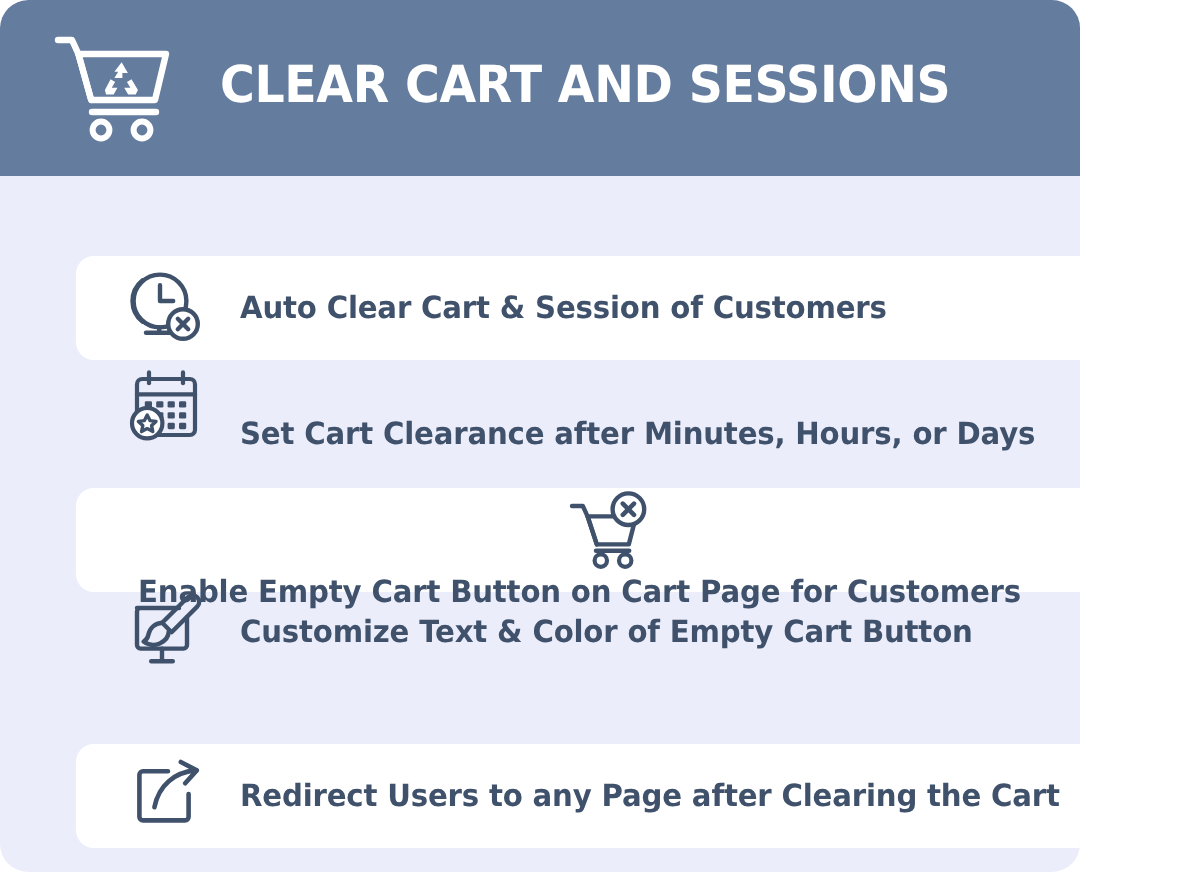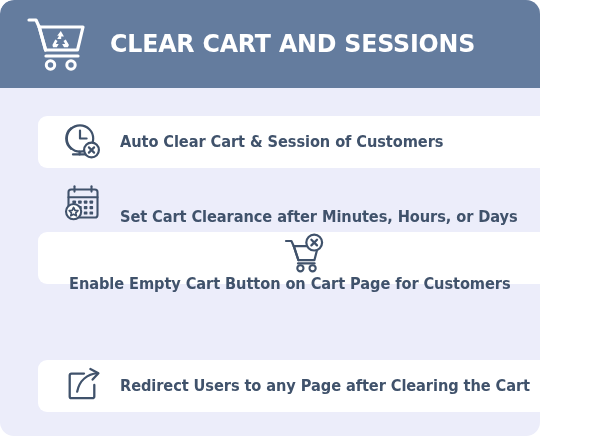--- a/index.html
+++ b/index.html
@@ -74,20 +74,21 @@
     left: 38px;
     width: 524px;
     height: 52px;
     display: flex;
     align-items: center;
     box-sizing: border-box;
     border-radius: 9px;
   }
   .row.card {
     background: #ffffff;
+    margin-top: 12px;
   }
   .row.plain {
     background: transparent;
   }
   .row-0 { top: 28px; }
   .row-1 { top: 86px; align-items: flex-end; }
   .row-2 { top: 144px; flex-direction: column; }
   .row-3 { top: 202px; }
   .row-4 { top: 272px; }
 
@@ -202,20 +203,36 @@
           <circle cx="33.2" cy="10.6" r="7.9" fill="#ffffff" stroke="#40526b" stroke-width="2.2"></circle>
           <g stroke="#40526b" stroke-width="2.3" stroke-linecap="round">
             <path d="M30.4 7.8 L36.0 13.4"></path>
             <path d="M36.0 7.8 L30.4 13.4"></path>
           </g>
         </svg>
       </div>
       <div class="row-label">Enable Empty Cart Button on Cart Page for Customers</div>
     </div>
 
+    <div class="row plain row-3">
+      <div class="row-icon">
+        <svg viewBox="0 0 46 44" width="46" height="44" aria-hidden="true">
+          <g fill="none" stroke="#40526b" stroke-width="2.2" stroke-linecap="round" stroke-linejoin="round">
+            <path d="M8.5 10 H29.5 M33.5 14.6 V28.5 a1.8 1.8 0 0 1 -1.8 1.8 H10.3 a1.8 1.8 0 0 1 -1.8 -1.8 V11.8 a1.8 1.8 0 0 1 1.8 -1.8"></path>
+            <path d="M21 30.3 V35.4"></path>
+            <path d="M15.6 36.6 H26.4"></path>
+          </g>
+          <g fill="none" stroke="#40526b" stroke-width="2.2" stroke-linecap="round" stroke-linejoin="round">
+            <path d="M38.6 4.6 a3.3 3.3 0 0 1 0 4.7 L25.8 22.1 l-4.7 -4.7 L33.9 4.6 a3.3 3.3 0 0 1 4.7 0 Z"></path>
+            <path d="M21.1 17.4 c-3.6 0.3 -6.2 2.5 -6.9 6.0 c-0.3 1.6 -1.0 2.6 -2.4 3.4 c2.3 1.7 5.4 2.1 8.1 0.9 c2.8 -1.2 4.4 -3.6 4.5 -6.1"></path>
+          </g>
+        </svg>
+      </div>
+      <div class="row-label">Customize Text &amp; Color of Empty Cart Button</div>
+    </div>
 
     <div class="row card row-4">
       <div class="row-icon">
         <svg viewBox="0 0 46 44" width="46" height="44" aria-hidden="true">
           <g fill="none" stroke="#40526b" stroke-width="2.3" stroke-linecap="round" stroke-linejoin="round">
             <path d="M24 9.6 H11.5 a1.8 1.8 0 0 0 -1.8 1.8 V32.4 a1.8 1.8 0 0 0 1.8 1.8 H32.5 a1.8 1.8 0 0 0 1.8 -1.8 V21"></path>
             <path d="M17.2 27.6 C19.4 16.4 27.4 10.2 37.6 9.2"></path>
             <path d="M30.4 5.0 L38.4 9.2 L32.6 15.6"></path>
           </g>
         </svg>

